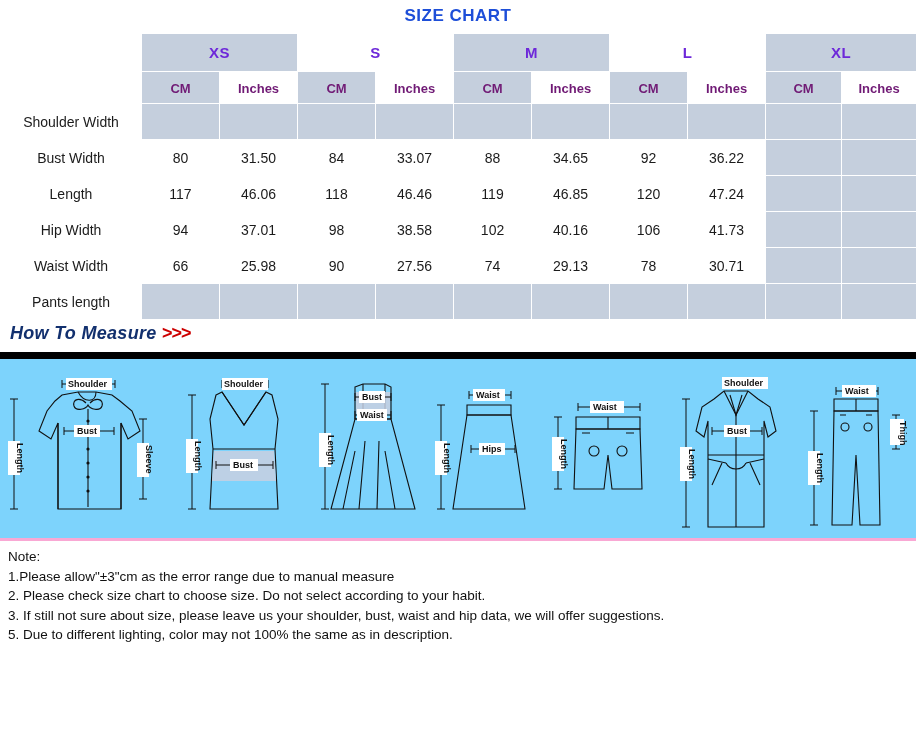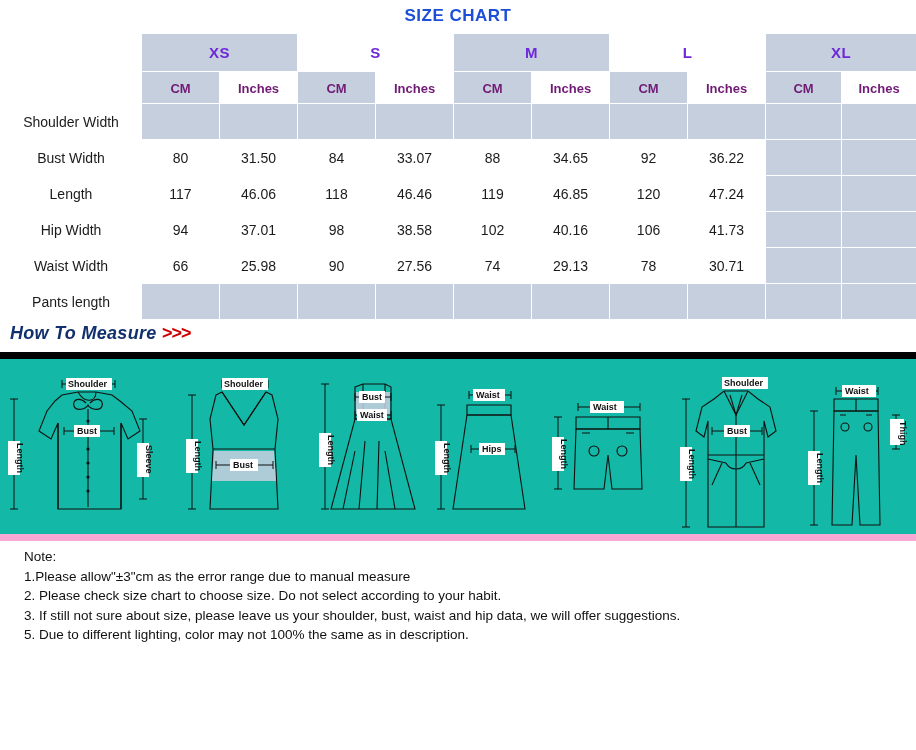--- a/index.html
+++ b/index.html
@@ -86,39 +86,39 @@
     height: 7px;
     background: #000000;
     width: 916px;
   }
 
   
   .figures {
     position: relative;
     width: 916px;
     height: 182px;
-    background: #14b8a6;
-    border-bottom: 7px solid #f9a8d4;
+    background: #7dd3fc;
+    border-bottom: 3px solid #f9a8d4;
     overflow: hidden;
   }
   .fig {
     position: absolute;
     top: 0;
     height: 182px;
   }
   .fig svg { display: block; }
 
   
   .notes {
     padding: 6px 0 0 8px;
     font-size: 13.5px;
     line-height: 19.5px;
     color: #111;
   }
-  .notes div { white-space: nowrap; margin-left: 16px; }
+  .notes div { white-space: nowrap; }
 </style>
 </head>
 <body>
 
 <div class="page">
 
   <div class="title">SIZE CHART</div>
 
   <table class="size-chart">
     <colgroup>

